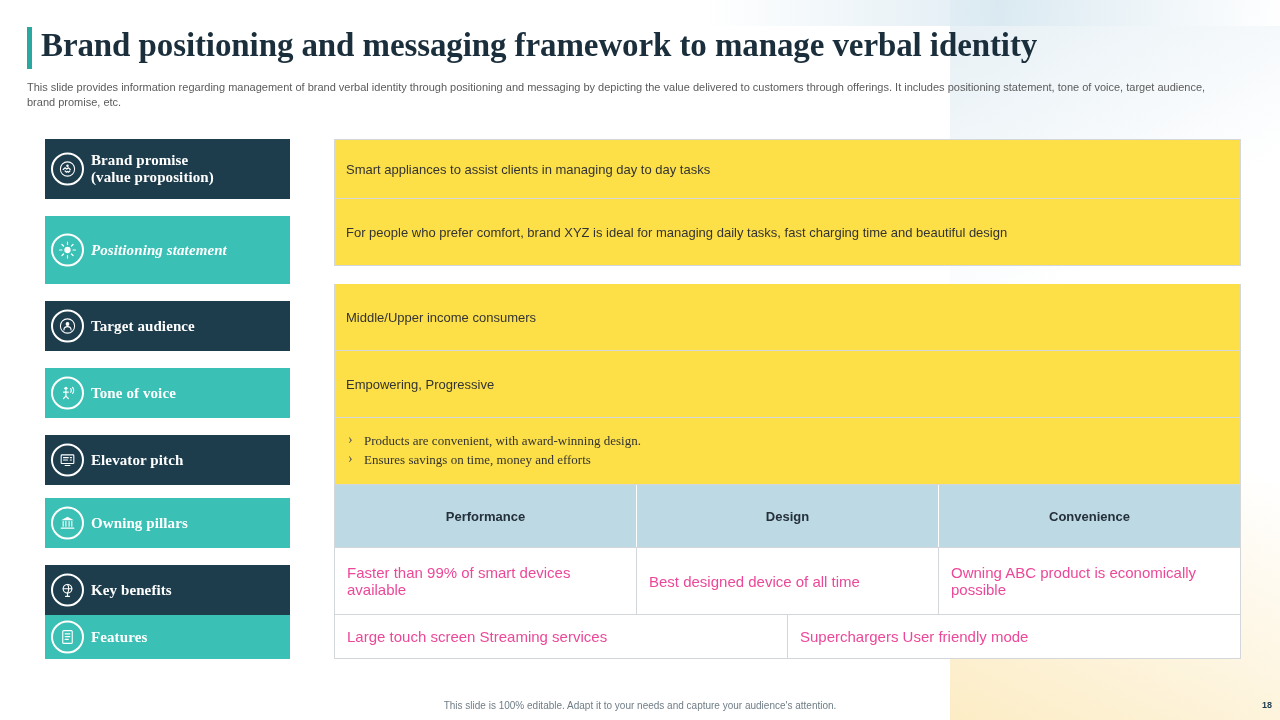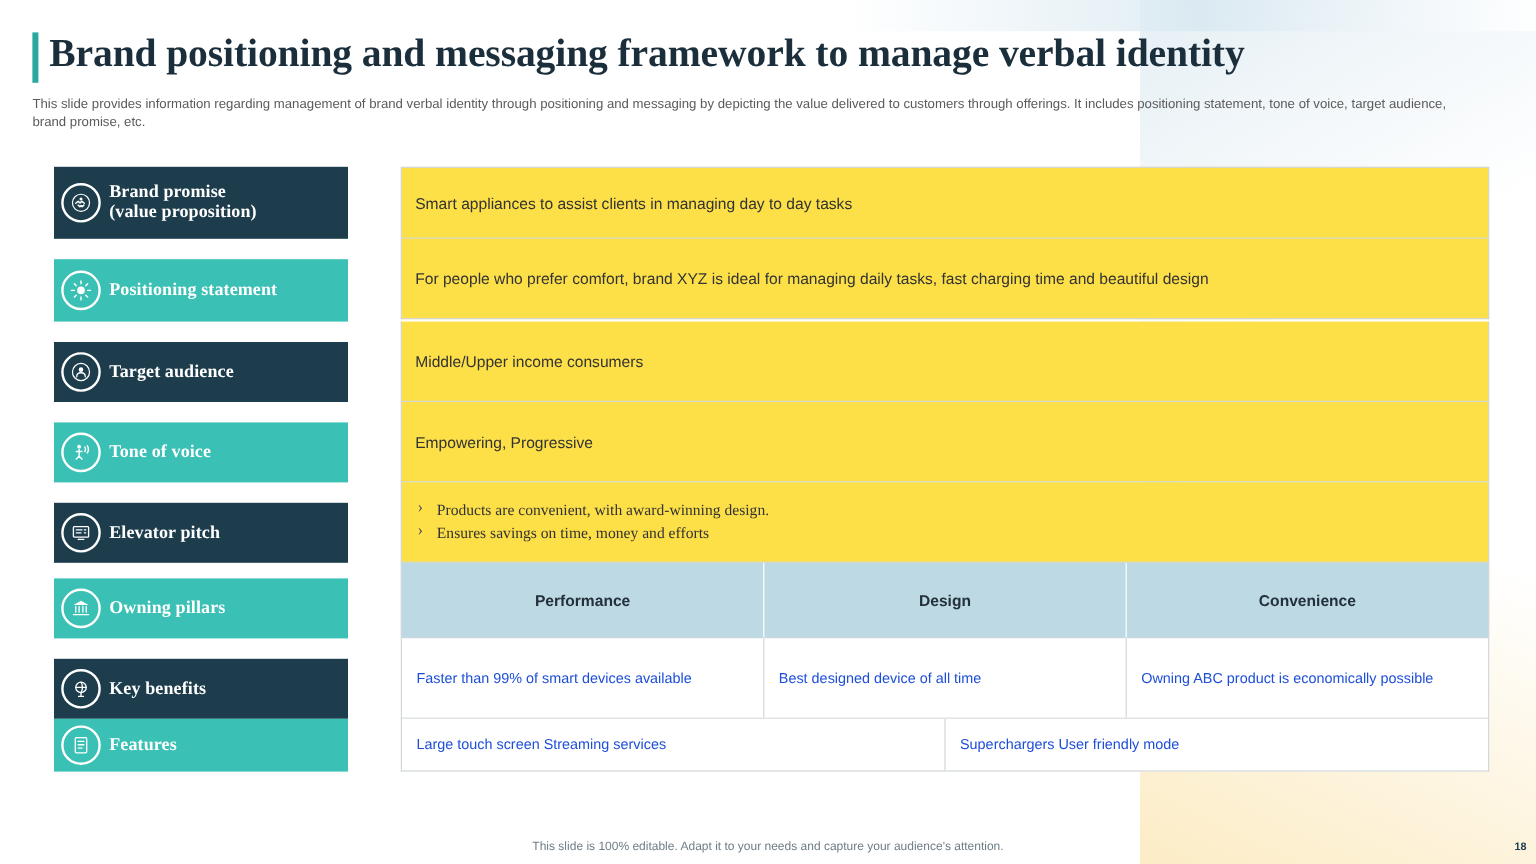--- a/index.html
+++ b/index.html
@@ -192,41 +192,41 @@
   .cells-row {
     flex: 1;
     display: flex;
     border: 1px solid #d3d7da;
     border-top: none;
     box-sizing: border-box;
     background: #ffffff;
   }
   .cell {
     flex: 1;
-    font-size: 12px;
-    color: #1d4ed8;
+    font-size: 15px;
+    color: #ec4899;
     padding: 11px 12px;
     line-height: 17px;
     box-sizing: border-box;
     display: flex;
     align-items: center;
   }
   .cell + .cell { border-left: 1px solid #d3d7da; }
 
   .r-promise .content-cell { height: 60px; }
   .r-position .content-cell { height: 67px; }
   .r-audience .content-cell { height: 67px; }
   .r-tone .content-cell { height: 67px; }
   .r-elevator .content-cell { height: 67px; }
   .r-pillars .pillars-header { height: 63px; }
   .r-benefits .cells-row { height: 67px; }
   .r-features .cells-row { height: 44px; }
 
   .r-promise .label-cell { height: 60px; }
-  .r-position .label-cell { height: 52px; margin-top: 17px; }
+  .r-position .label-cell { height: 68px; margin-top: 17px; font-style: italic; }
   .r-audience .label-cell { height: 50px; margin-top: 17px; }
   .r-tone .label-cell { height: 50px; margin-top: 17px; }
   .r-elevator .label-cell { height: 50px; margin-top: 17px; }
   .r-pillars .label-cell { height: 50px; margin-top: 13px; }
   .r-benefits .label-cell { height: 50px; margin-top: 17px; }
   .r-features .label-cell { height: 44px; }
 
   .row { align-items: flex-start; }
   .row .gap-strip { align-self: stretch; }
 

